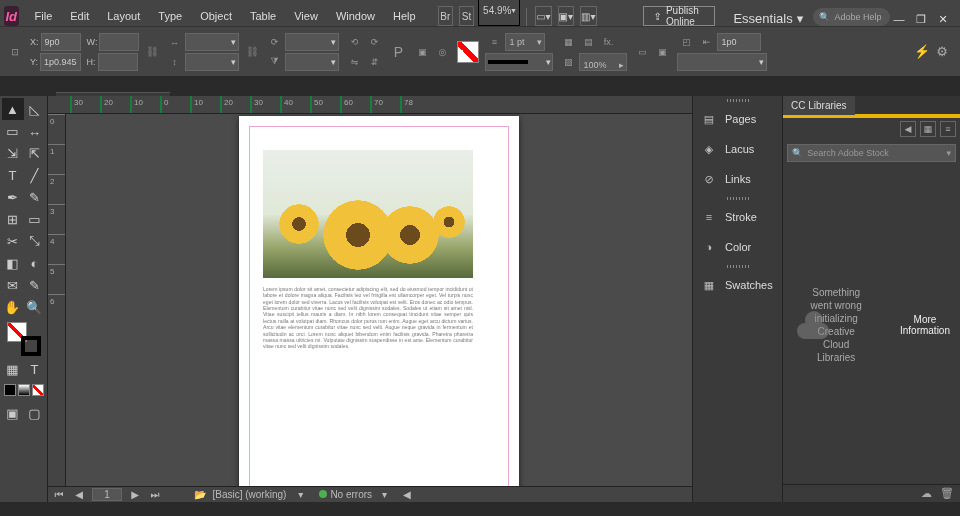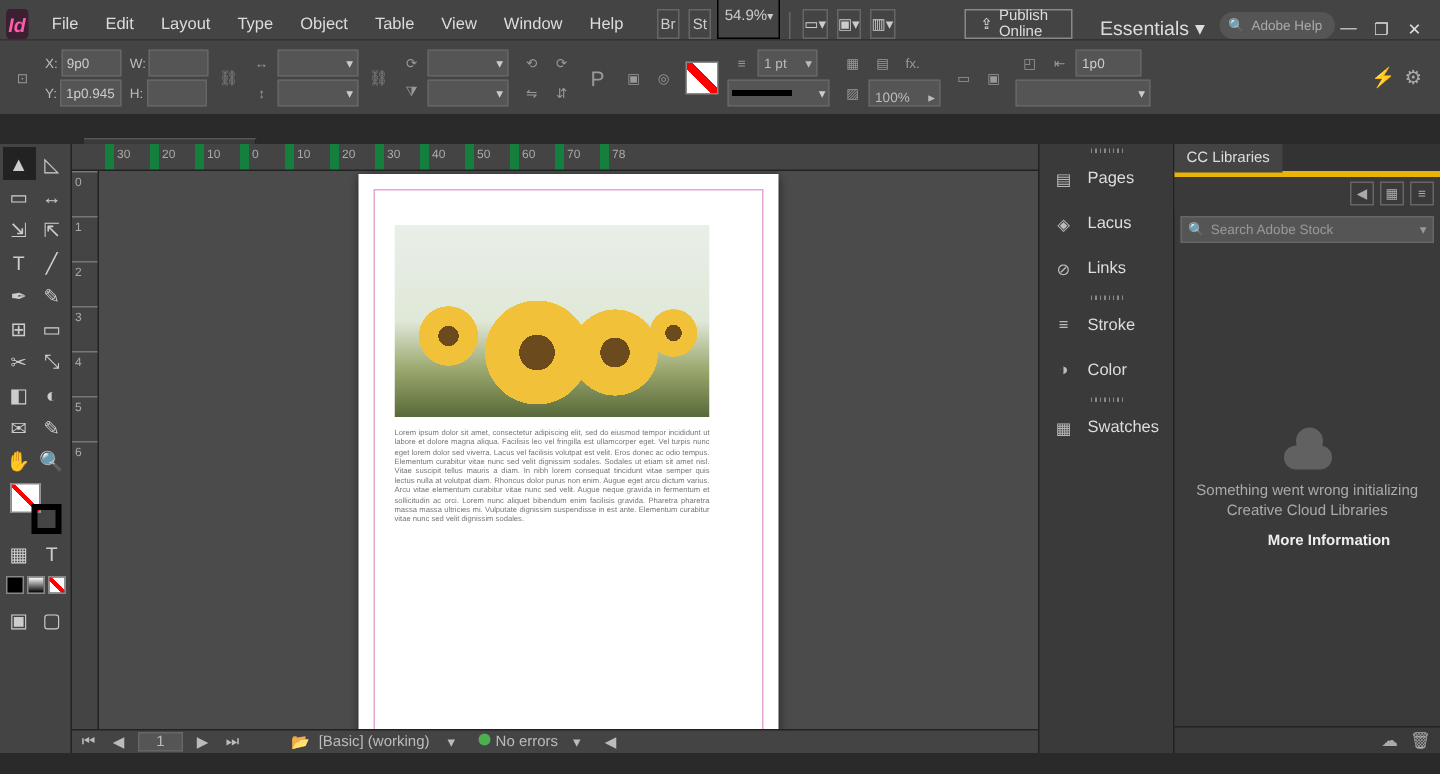--- a/index.html
+++ b/index.html
@@ -47,21 +47,21 @@
   .fill-stroke .f::after { content:""; position:absolute; inset:0; background:linear-gradient(45deg,transparent 44%, red 44% 56%, transparent 56%); }
   .fill-stroke .s { position: absolute; bottom: 0; right: 0; width: 20px; height: 20px; border: 4px solid #000; background: transparent; }
   .mini-row { display:flex; gap:2px; margin-top:4px; }
   .mini-sq { width:12px; height:12px; border:1px solid #888; }
   .mini-sq.black { background:#000; }
   .mini-sq.none { background:linear-gradient(45deg,#fff 0 40%,red 40% 60%,#fff 60%); }
 
   .canvas-wrap { flex: 1; background: #4a4a4a; position: relative; display: flex; flex-direction: column; }
   .ruler-h { height: 18px; background: #444; border-bottom: 1px solid #222; position: relative; font-size: 8px; color: #aaa; overflow:hidden; }
   .ruler-h .ticks { position:absolute; top:0; left:22px; right:0; height:100%; display:flex; }
-  .ruler-h .tick { flex:0 0 30px; border-left:6px solid #15803d; padding:2px 2px; }
+  .ruler-h .tick { flex:0 0 30px; border-left:2px solid #15803d; padding:2px 2px; }
   .canvas-body { flex:1; position:relative; display:flex; overflow:hidden; }
   .ruler-v { width: 18px; background:#444; border-right:1px solid #222; position:relative; font-size:8px; color:#aaa; }
   .ruler-v .tick { height:30px; border-top:1px solid #777; width:100%; padding:2px; }
   .pasteboard { flex:1; background:#4b4b4b; display:flex; align-items:flex-start; justify-content:center; padding-top:0; position:relative; }
   .page { width: 280px; height: 392px; background: #fff; box-shadow: 0 2px 6px rgba(0,0,0,.6); position: relative; margin-top:2px; }
   .margin-box { position:absolute; inset:10px; border:1px solid #e6a6d6; }
   .page-image { position:absolute; top:34px; left:24px; width:210px; height:128px; overflow:hidden; }
   .sky { position:absolute; inset:0; background: linear-gradient(#e9efe9 0%, #e0e8d8 50%, #9ba86f 75%, #586a3a 100%); }
   .sunflower { position:absolute; border-radius:50%; background: radial-gradient(circle at 50% 50%, #6b4a1d 0 24%, #f2c13a 24% 70%, transparent 70%); }
   .sf1 { width:70px; height:70px; bottom:8px; left:60px; }
@@ -80,26 +80,26 @@
   .rp-handle::after { content:""; width:22px; height:3px; background:repeating-linear-gradient(90deg,#888 0 1px,transparent 1px 3px); }
   .rp-item { height:30px; display:flex; align-items:center; gap:8px; padding:0 8px; color:#ddd; cursor:pointer; font-size:11px; }
   .rp-item .ico { width:16px; text-align:center; color:#bbb; }
 
   .cc-panel { width: 178px; background:#3a3a3a; border-left:1px solid #222; display:flex; flex-direction:column; }
   .cc-tabs { height:22px; background:#333; display:flex; align-items:center; border-bottom:4px solid #eab308; }
   .cc-tab { padding:4px 8px; background:#444; font-size:10px; color:#ddd; }
   .cc-toolbar { height:22px; background:#3a3a3a; display:flex; align-items:center; justify-content:flex-end; padding:0 4px; gap:4px; }
   .cc-toolbar span { width:16px; height:16px; border:1px solid #666; display:flex; align-items:center; justify-content:center; font-size:9px; color:#aaa; cursor:pointer; }
   .cc-search { margin:4px; height:18px; background:#555; border:1px solid #666; display:flex; align-items:center; padding:0 4px; gap:4px; color:#999; font-size:9px; }
-  .cc-body { flex:1; display:flex; flex-direction:column; align-items:center; justify-content:center; color:#aaa; text-align:center; padding:10px; gap:8px; }
+  .cc-body { flex:1; display:flex; align-items:center; justify-content:center; color:#aaa; text-align:center; padding:10px; gap:8px; }
   .cc-cloud { width:40px; height:28px; position:relative; opacity:.5; }
   .cc-cloud::before { content:""; position:absolute; bottom:0; left:4px; width:32px; height:16px; border-radius:10px; background:#888; }
   .cc-cloud::after { content:""; position:absolute; top:0; left:12px; width:18px; height:18px; border-radius:50%; background:#888; }
   .cc-primary { font-size:10px; line-height:1.3; }
-  .cc-link { font-size:10px; font-weight:bold; color:#eee; cursor:pointer;margin-left:29px; }
+  .cc-link { font-size:10px; font-weight:normal; color:#eee; cursor:pointer;margin-left:29px; }
   .cc-footer { height:18px; border-top:1px solid #222; display:flex; align-items:center; justify-content:flex-end; padding:0 6px; gap:8px; color:#aaa; font-size:11px; }
 </style>
 </head>
 <body>
 
 <div class="menubar">
   <div class="app-badge">Id</div>
   <div class="menu-item">File</div>
   <div class="menu-item">Edit</div>
   <div class="menu-item">Layout</div>

